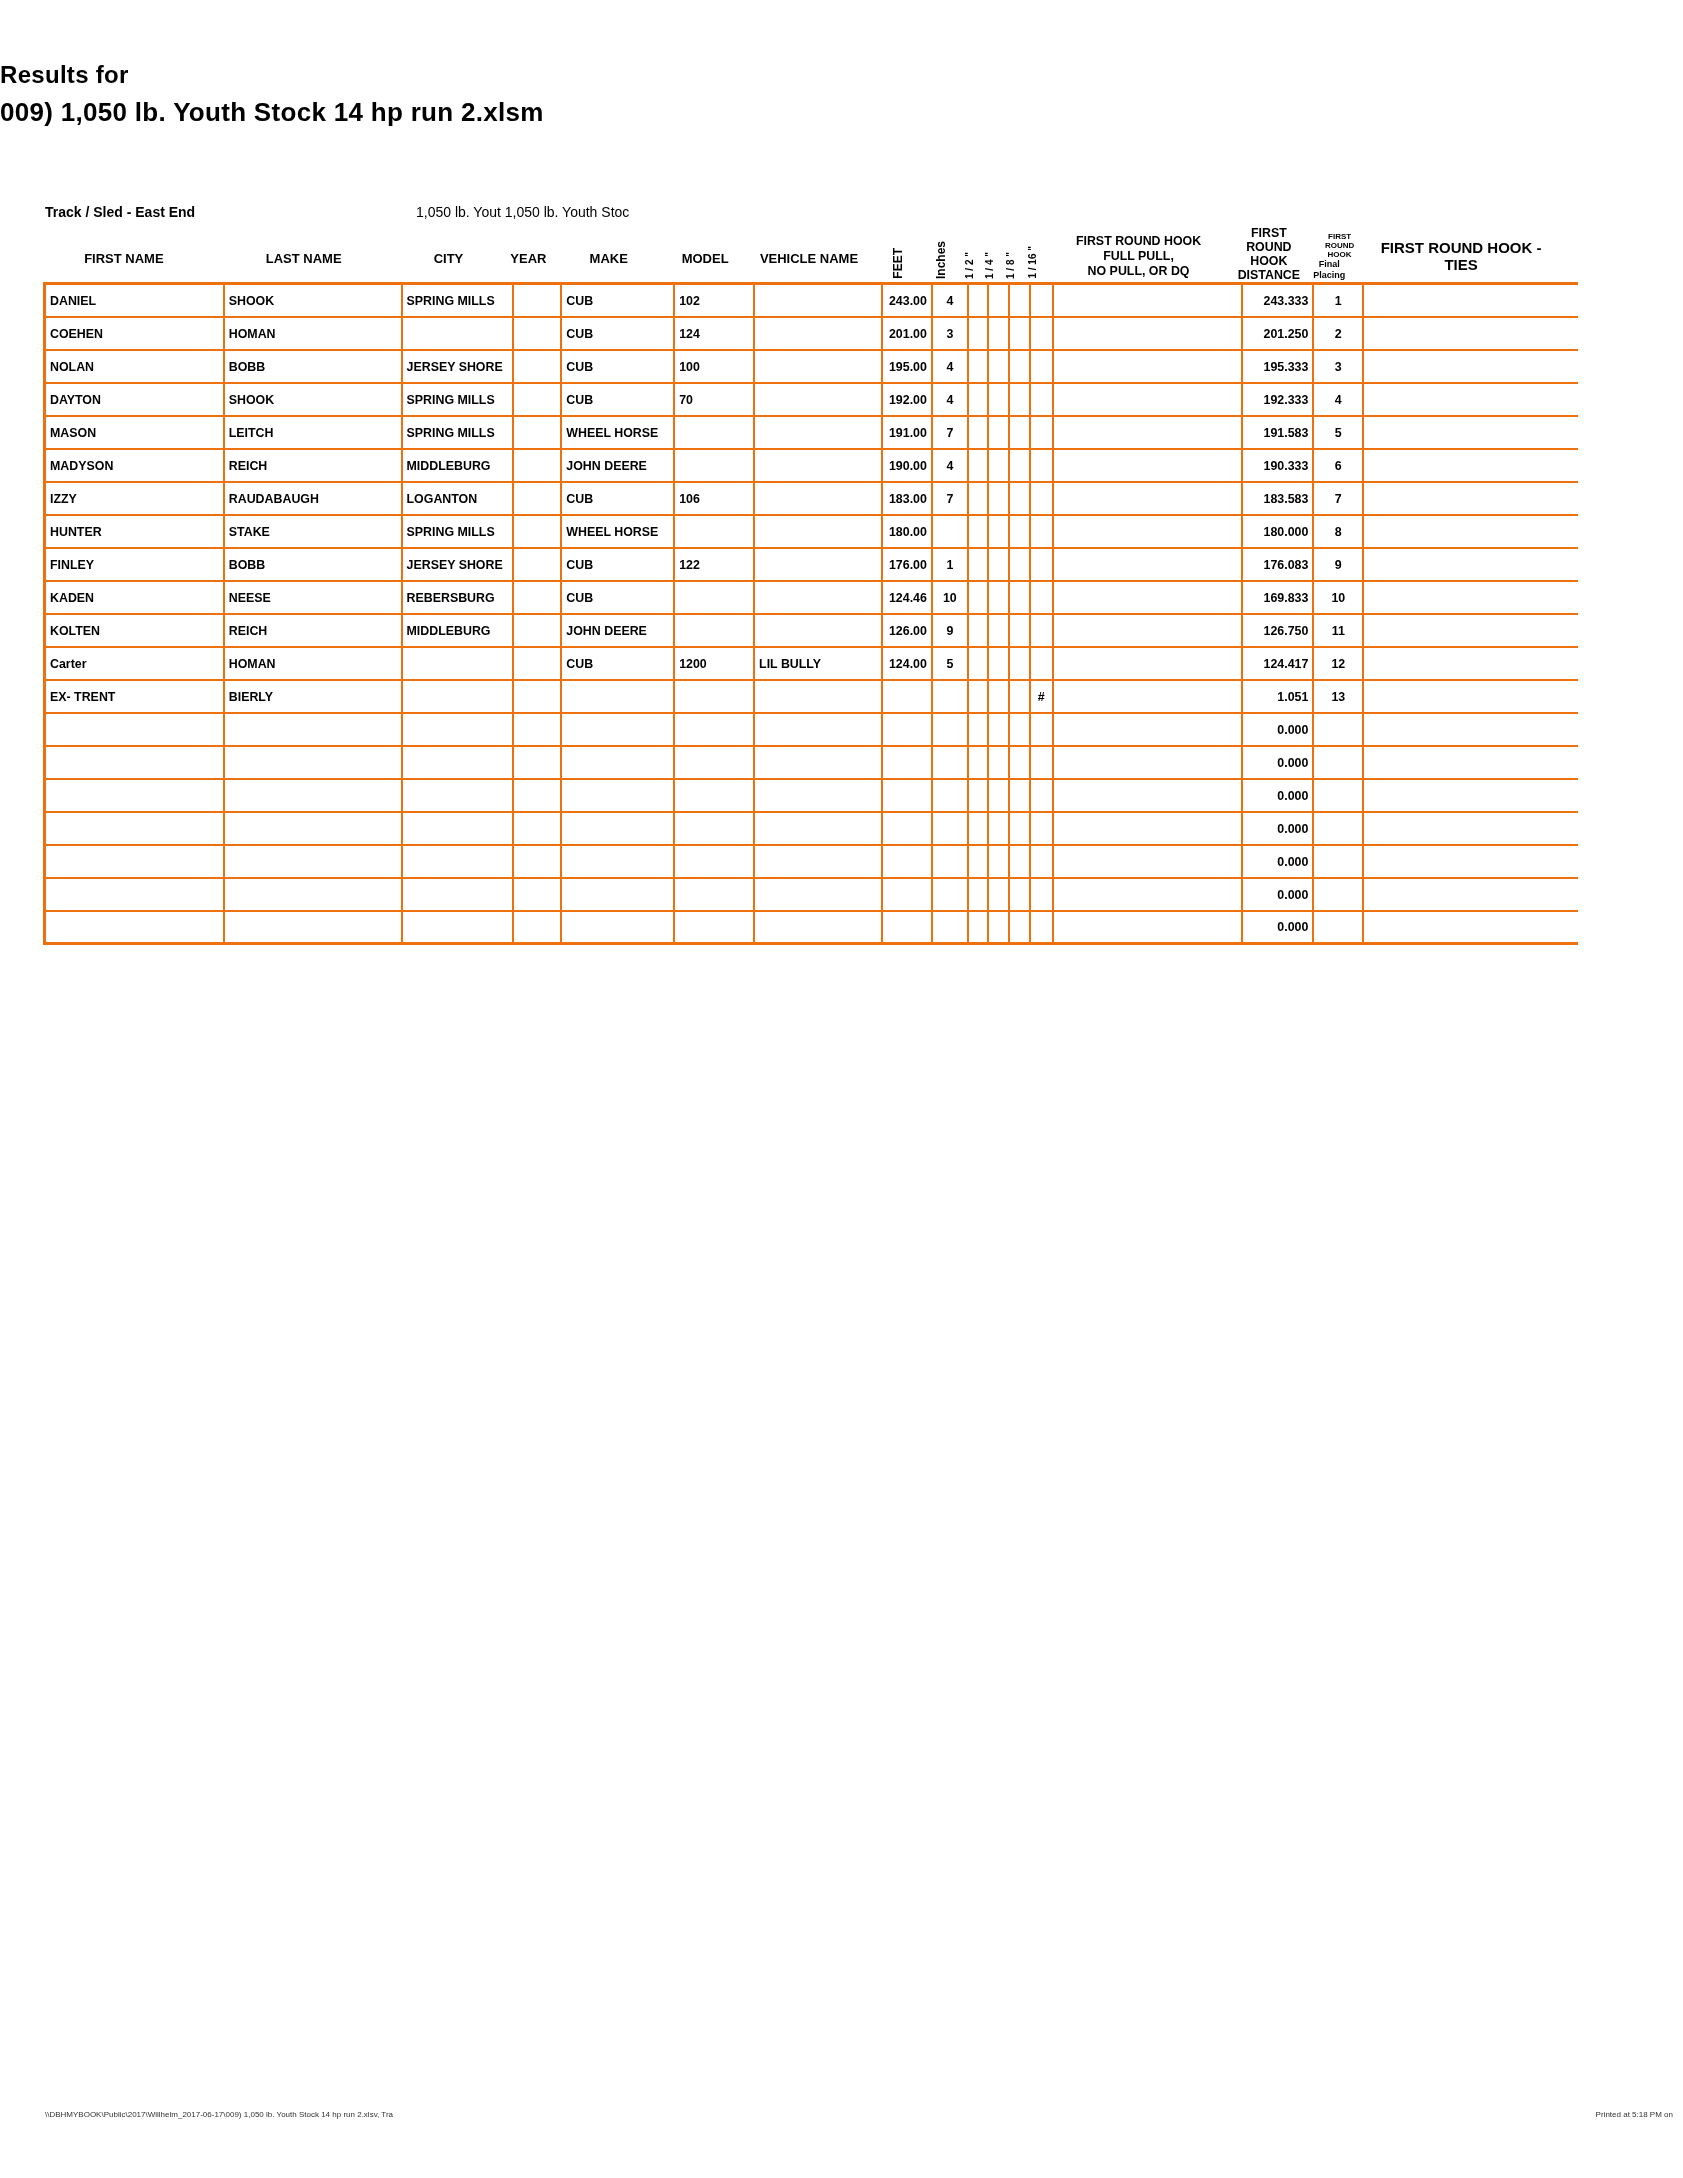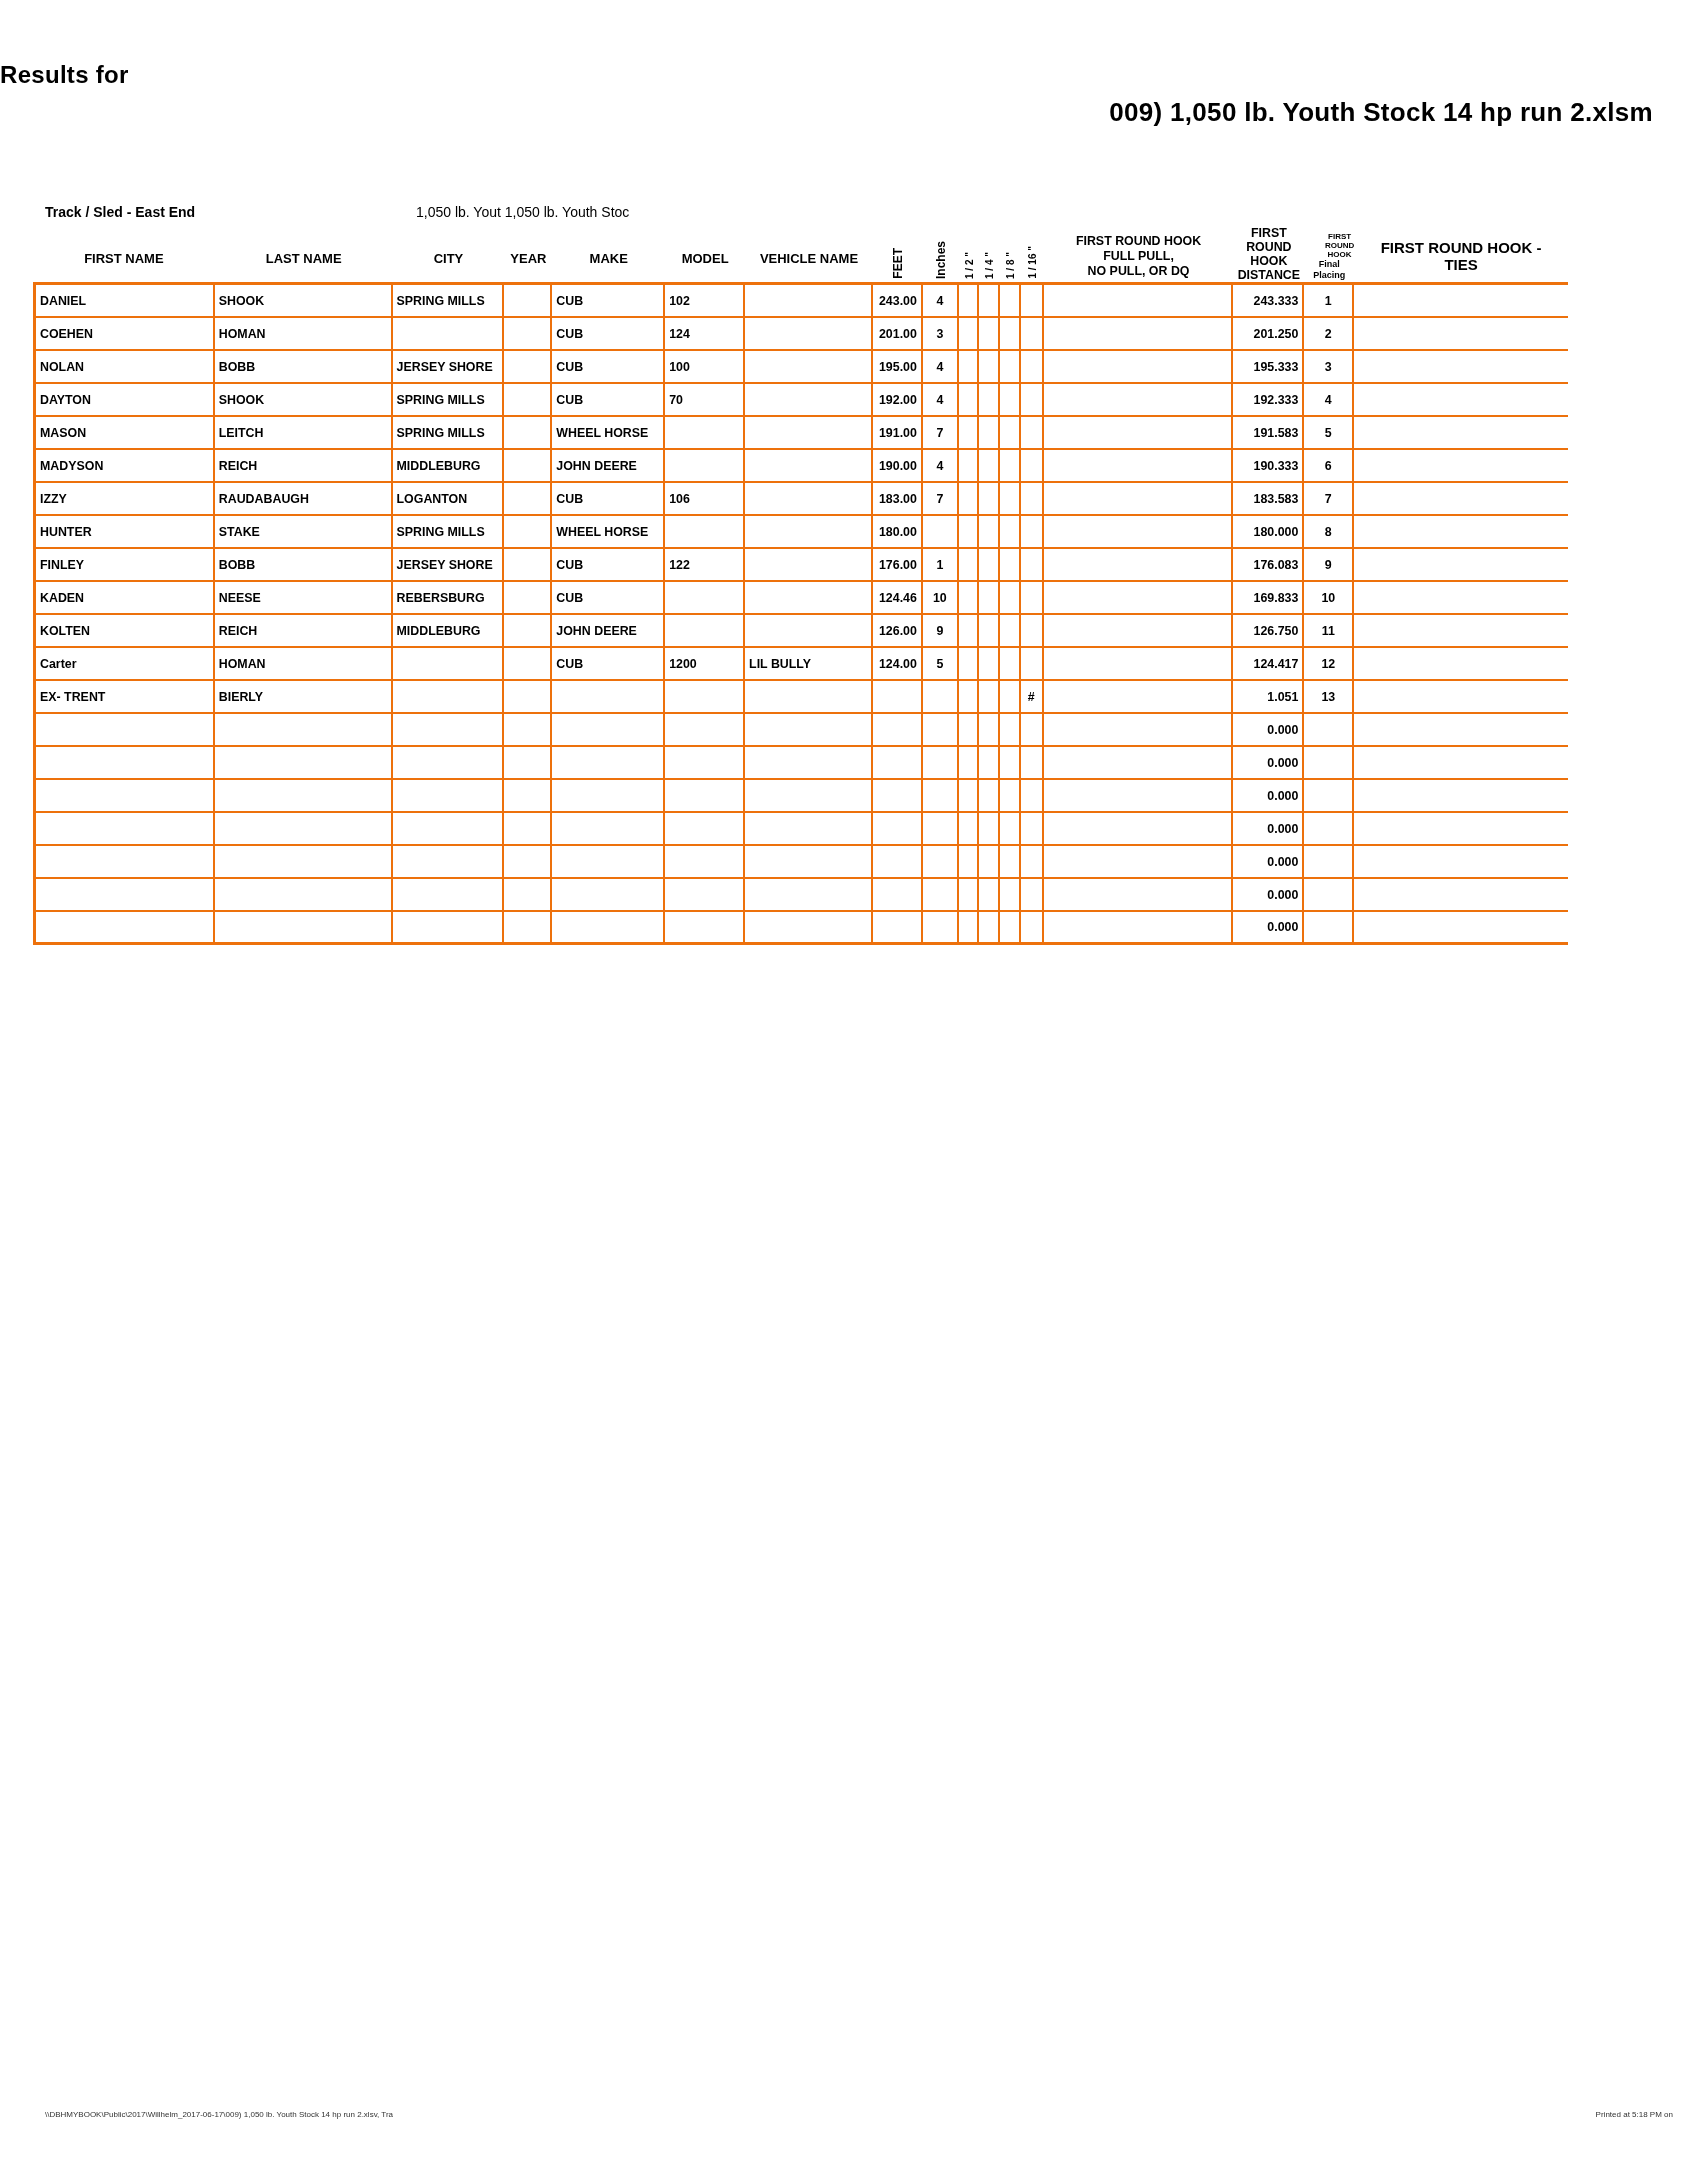--- a/index.html
+++ b/index.html
@@ -5,21 +5,21 @@
   html,body{margin:0;padding:0;}
   body{
     width:1683px;height:2178px;position:relative;background:#ffffff;
     font-family:"Liberation Sans",sans-serif;color:#000;
   }
   .title1{
     position:absolute;top:61px;left:0;width:1653px;
     font-size:24px;font-weight:bold;letter-spacing:0.3px;
   }
   .title2{
-    position:absolute;top:97px;left:0;width:1653px;text-align:right;
+    position:absolute;top:97px;left:0;width:1653px;text-align:left;
     font-size:26px;font-weight:bold;letter-spacing:0.3px;
   }
   .trackline{position:absolute;top:204px;left:45px;font-size:14px;font-weight:bold;}
   .classline{position:absolute;top:204px;left:416px;font-size:14px;font-weight:normal;}
 
   
   .hdrrow{
     position:absolute;top:226px;left:33px;width:1535px;height:56px;
     display:flex;align-items:stretch;
   }
@@ -43,21 +43,21 @@
   .vsmall{font-size:10px;}
 
   
   .c-first{width:182px}.c-last{width:178px}.c-city{width:112px}.c-year{width:48px}
   .c-make{width:113px}.c-model{width:80px}.c-veh{width:128px}.c-feet{width:50px}
   .c-in{width:36px}.c-h2{width:20px}.c-h4{width:21px}.c-h8{width:21px}.c-h16{width:23px}
   .c-full{width:190px}.c-dist{width:71px}.c-plc{width:50px}.c-ties{width:214px}
 
   
   .grid{
-    position:absolute;top:282px;left:33px;width:1535px;
+    position:absolute;top:282px;left:43px;width:1535px;
     border-top:3px solid var(--grid);
   }
   .trow{display:flex;height:33px;}
   .cell{
     box-sizing:border-box;display:flex;align-items:center;
     border-right:2px solid var(--grid);border-bottom:2px solid var(--grid);
     font-size:12.4px;font-weight:bold;overflow:hidden;white-space:nowrap;
   }
   .trow .cell:first-child{border-left:3px solid var(--grid);}
   .trow:last-child .cell{border-bottom-width:3px;}

